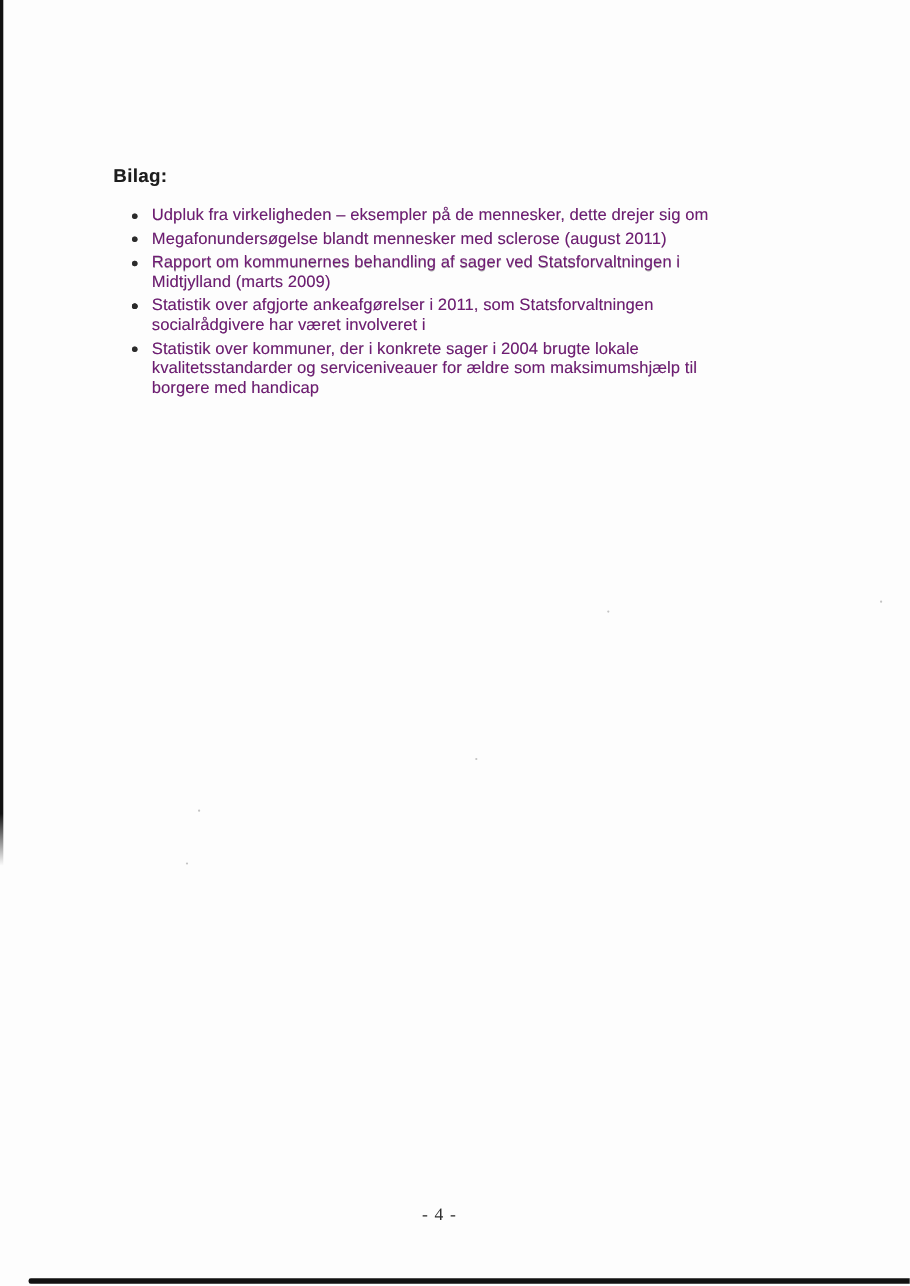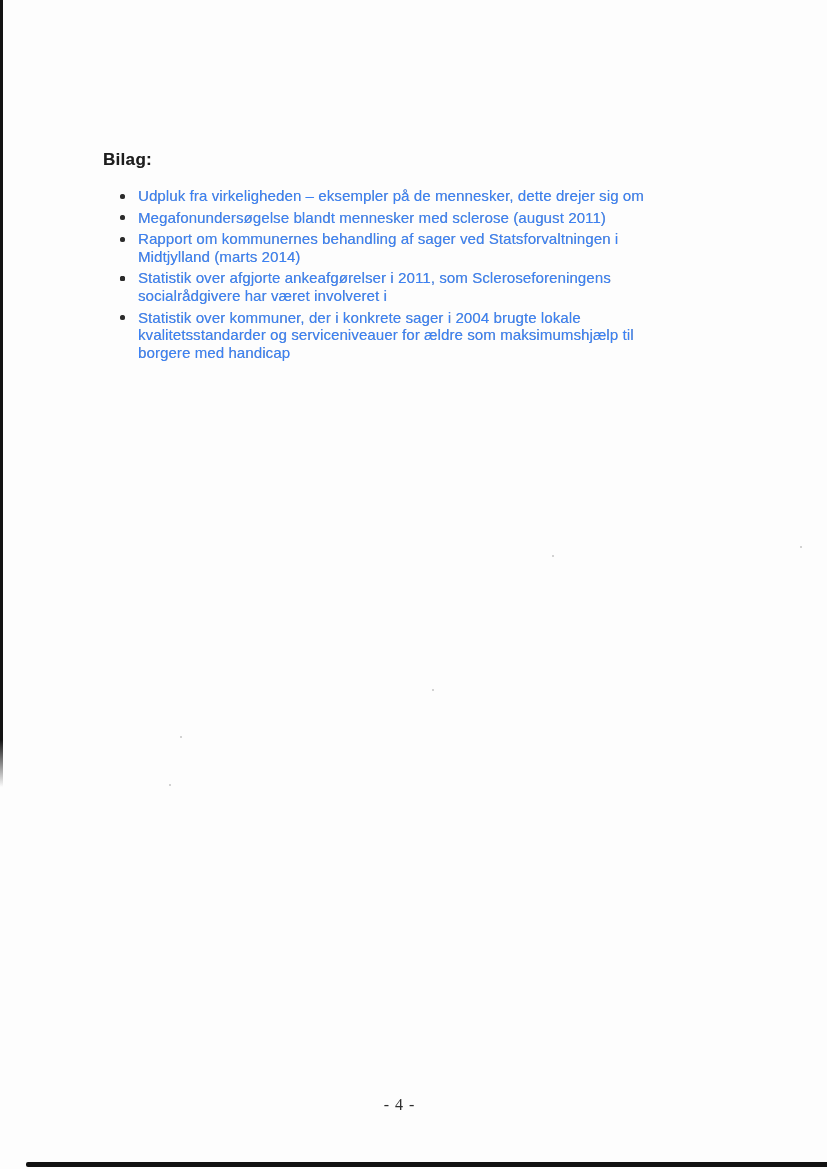--- a/index.html
+++ b/index.html
@@ -57,21 +57,21 @@
     letter-spacing: 0.1px;
   }
   .bullet-dot {
     position: absolute; left: 33px; top: 6.5px;
     width: 5px; height: 5px;
     background: #2b2b2b; border-radius: 50%;
     box-shadow: 0 0 0.5px rgba(43,43,43,0.6);
   }
   .bullet-text {
     white-space: pre-line;
-    color: #3b82f6;
+    color: #701a75;
     text-shadow: 0.2px 0.2px 0.35px rgba(36,36,36,0.4);
   }
 
   .page-number {
     position: absolute; left: 0; top: 1096px; width: 100%;
     text-align: center;
     transform: translateX(-14px);
     font-family: "Liberation Serif", serif;
     font-size: 16px; color: #2e2e2e;
     letter-spacing: 1px;
@@ -98,28 +98,28 @@
         <span class="bullet-dot"></span>
         <span class="bullet-text">Udpluk fra virkeligheden – eksempler på de mennesker, dette drejer sig om</span>
       </li>
       <li>
         <span class="bullet-dot"></span>
         <span class="bullet-text">Megafonundersøgelse blandt mennesker med sclerose (august 2011)</span>
       </li>
       <li>
         <span class="bullet-dot"></span>
         <span class="bullet-text">Rapport om kommunernes behandling af sager ved Statsforvaltningen i
-Midtjylland (marts 2014)</span>
+Midtjylland (marts 2009)</span>
       </li>
       <li>
         <span class="bullet-dot"></span>
       </li>
       <li>
         <span class="bullet-dot"></span>
-        <span class="bullet-text">Statistik over afgjorte ankeafgørelser i 2011, som Scleroseforeningens
+        <span class="bullet-text">Statistik over afgjorte ankeafgørelser i 2011, som Statsforvaltningen
 socialrådgivere har været involveret i</span>
       </li>
       <li>
         <span class="bullet-dot"></span>
         <span class="bullet-text">Statistik over kommuner, der i konkrete sager i 2004 brugte lokale
 kvalitetsstandarder og serviceniveauer for ældre som maksimumshjælp til
 borgere med handicap</span>
       </li>
     </ul>
   </div>

